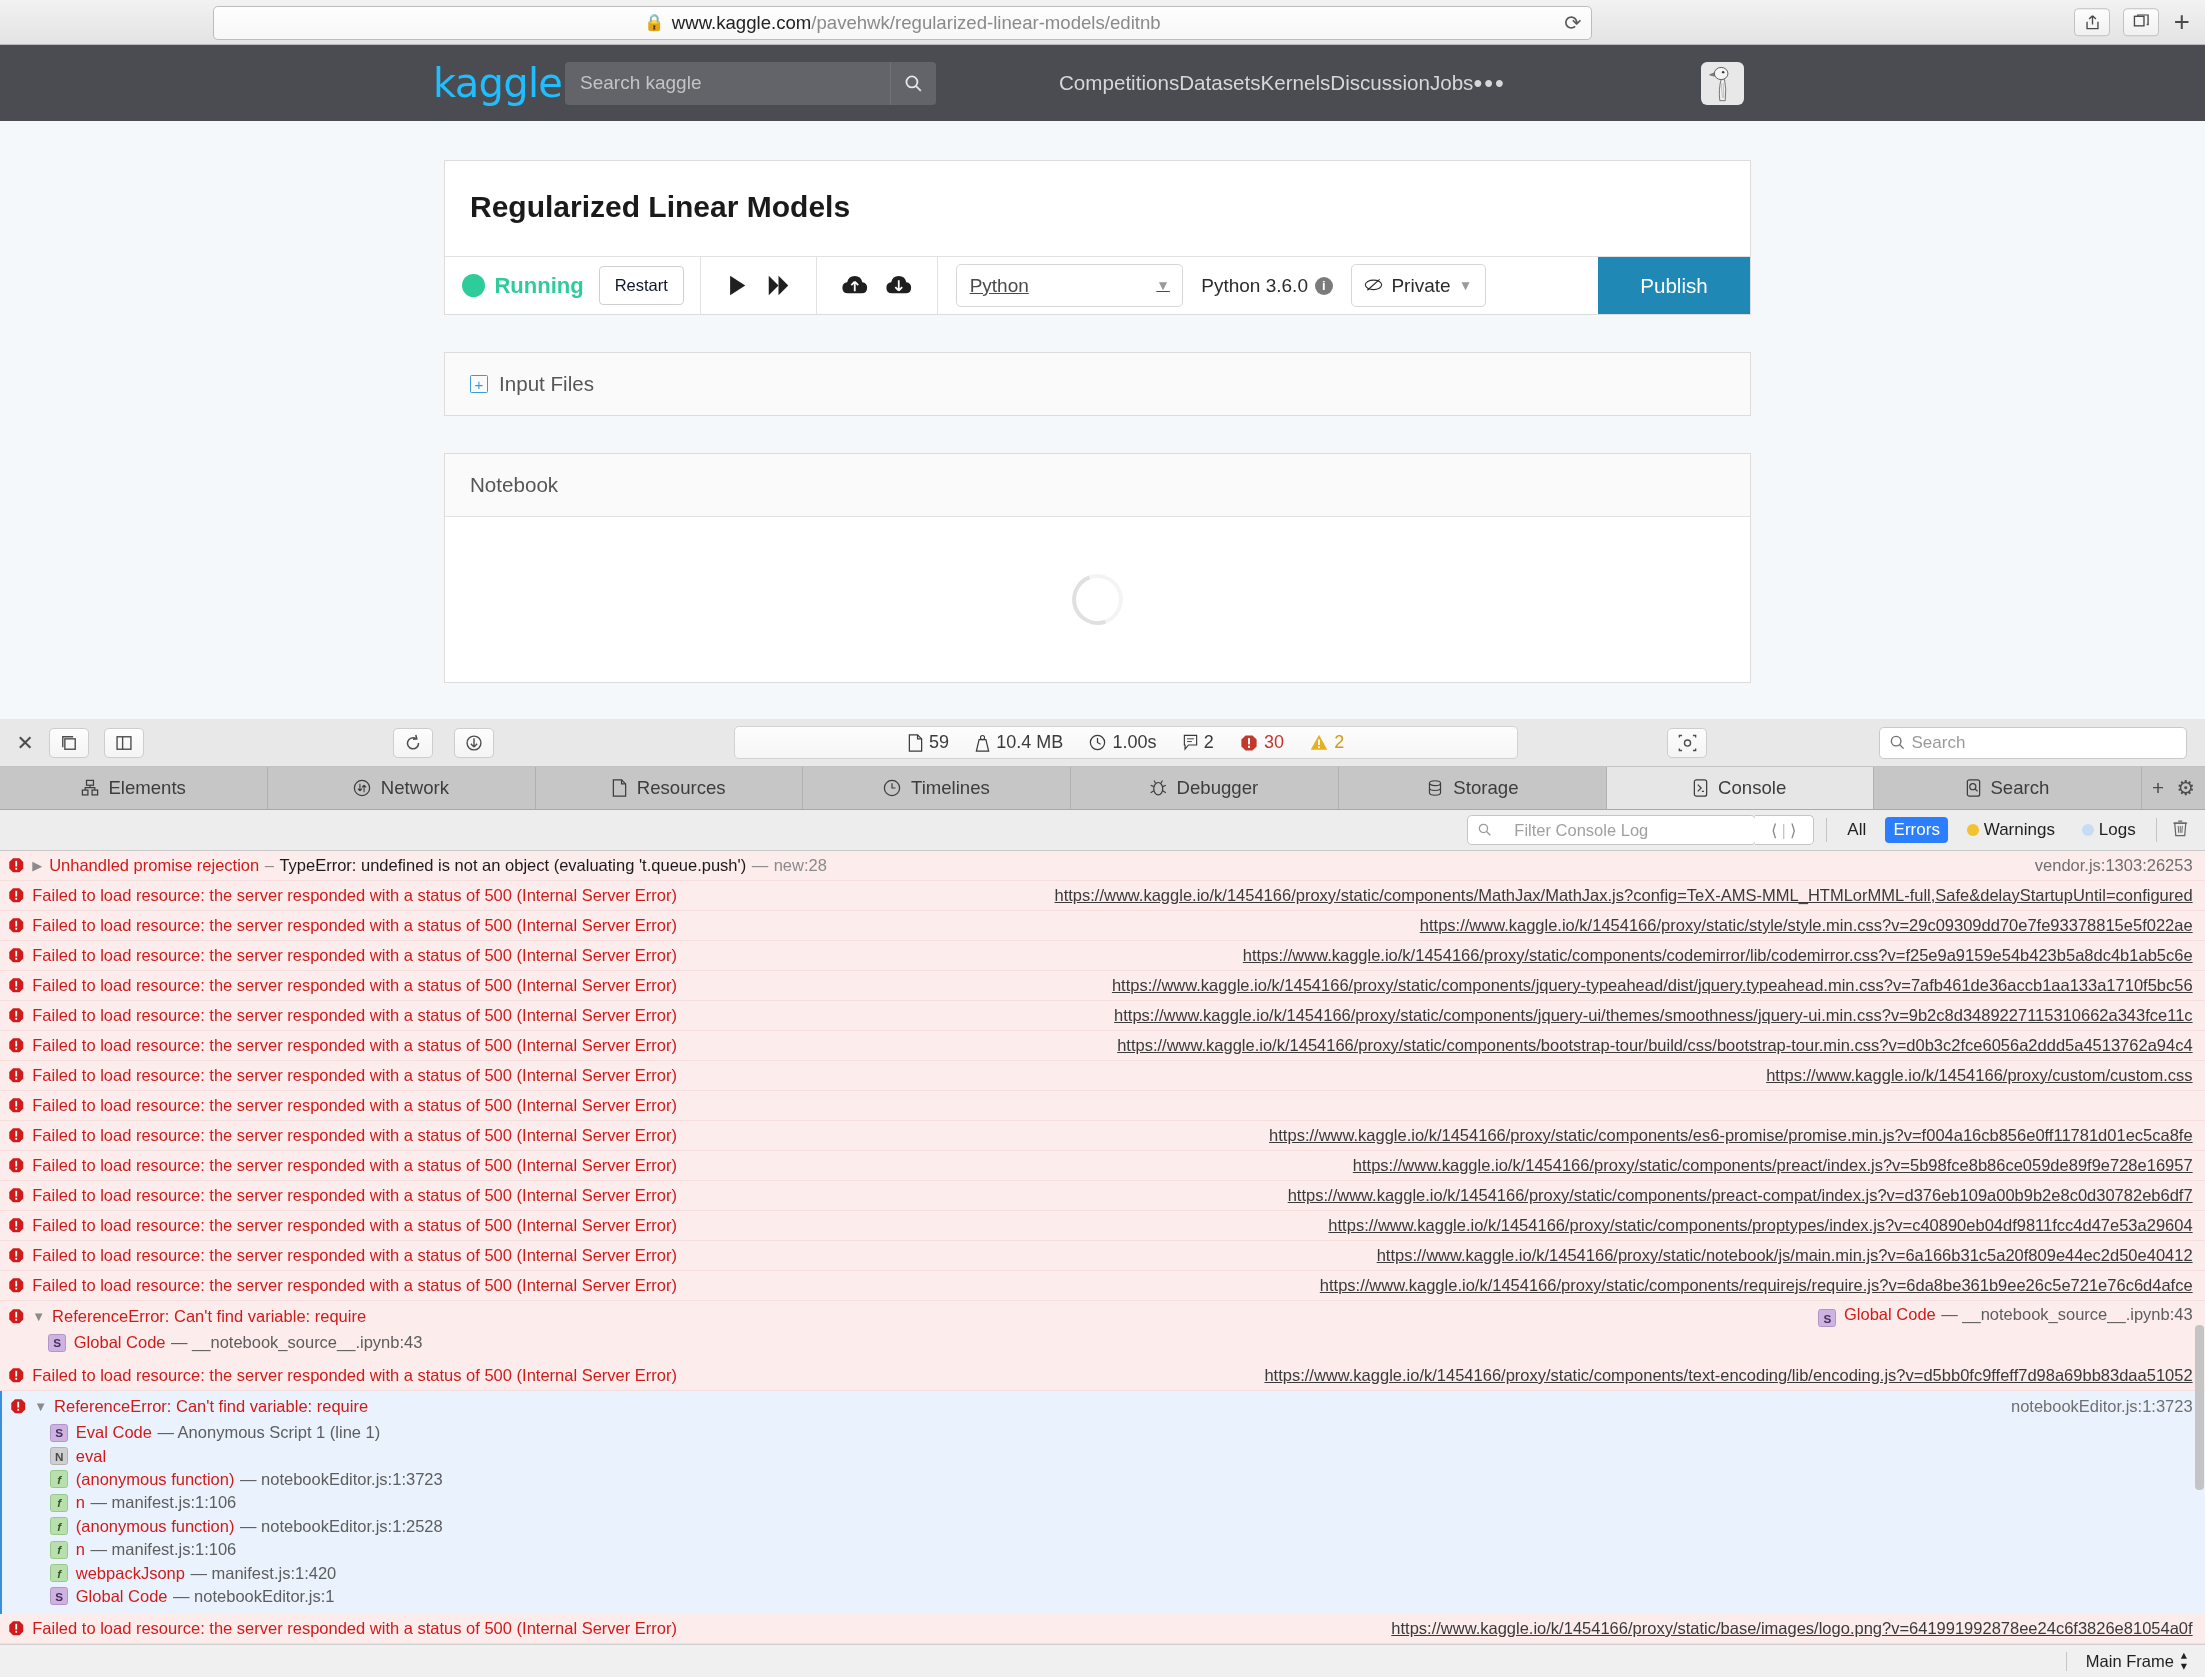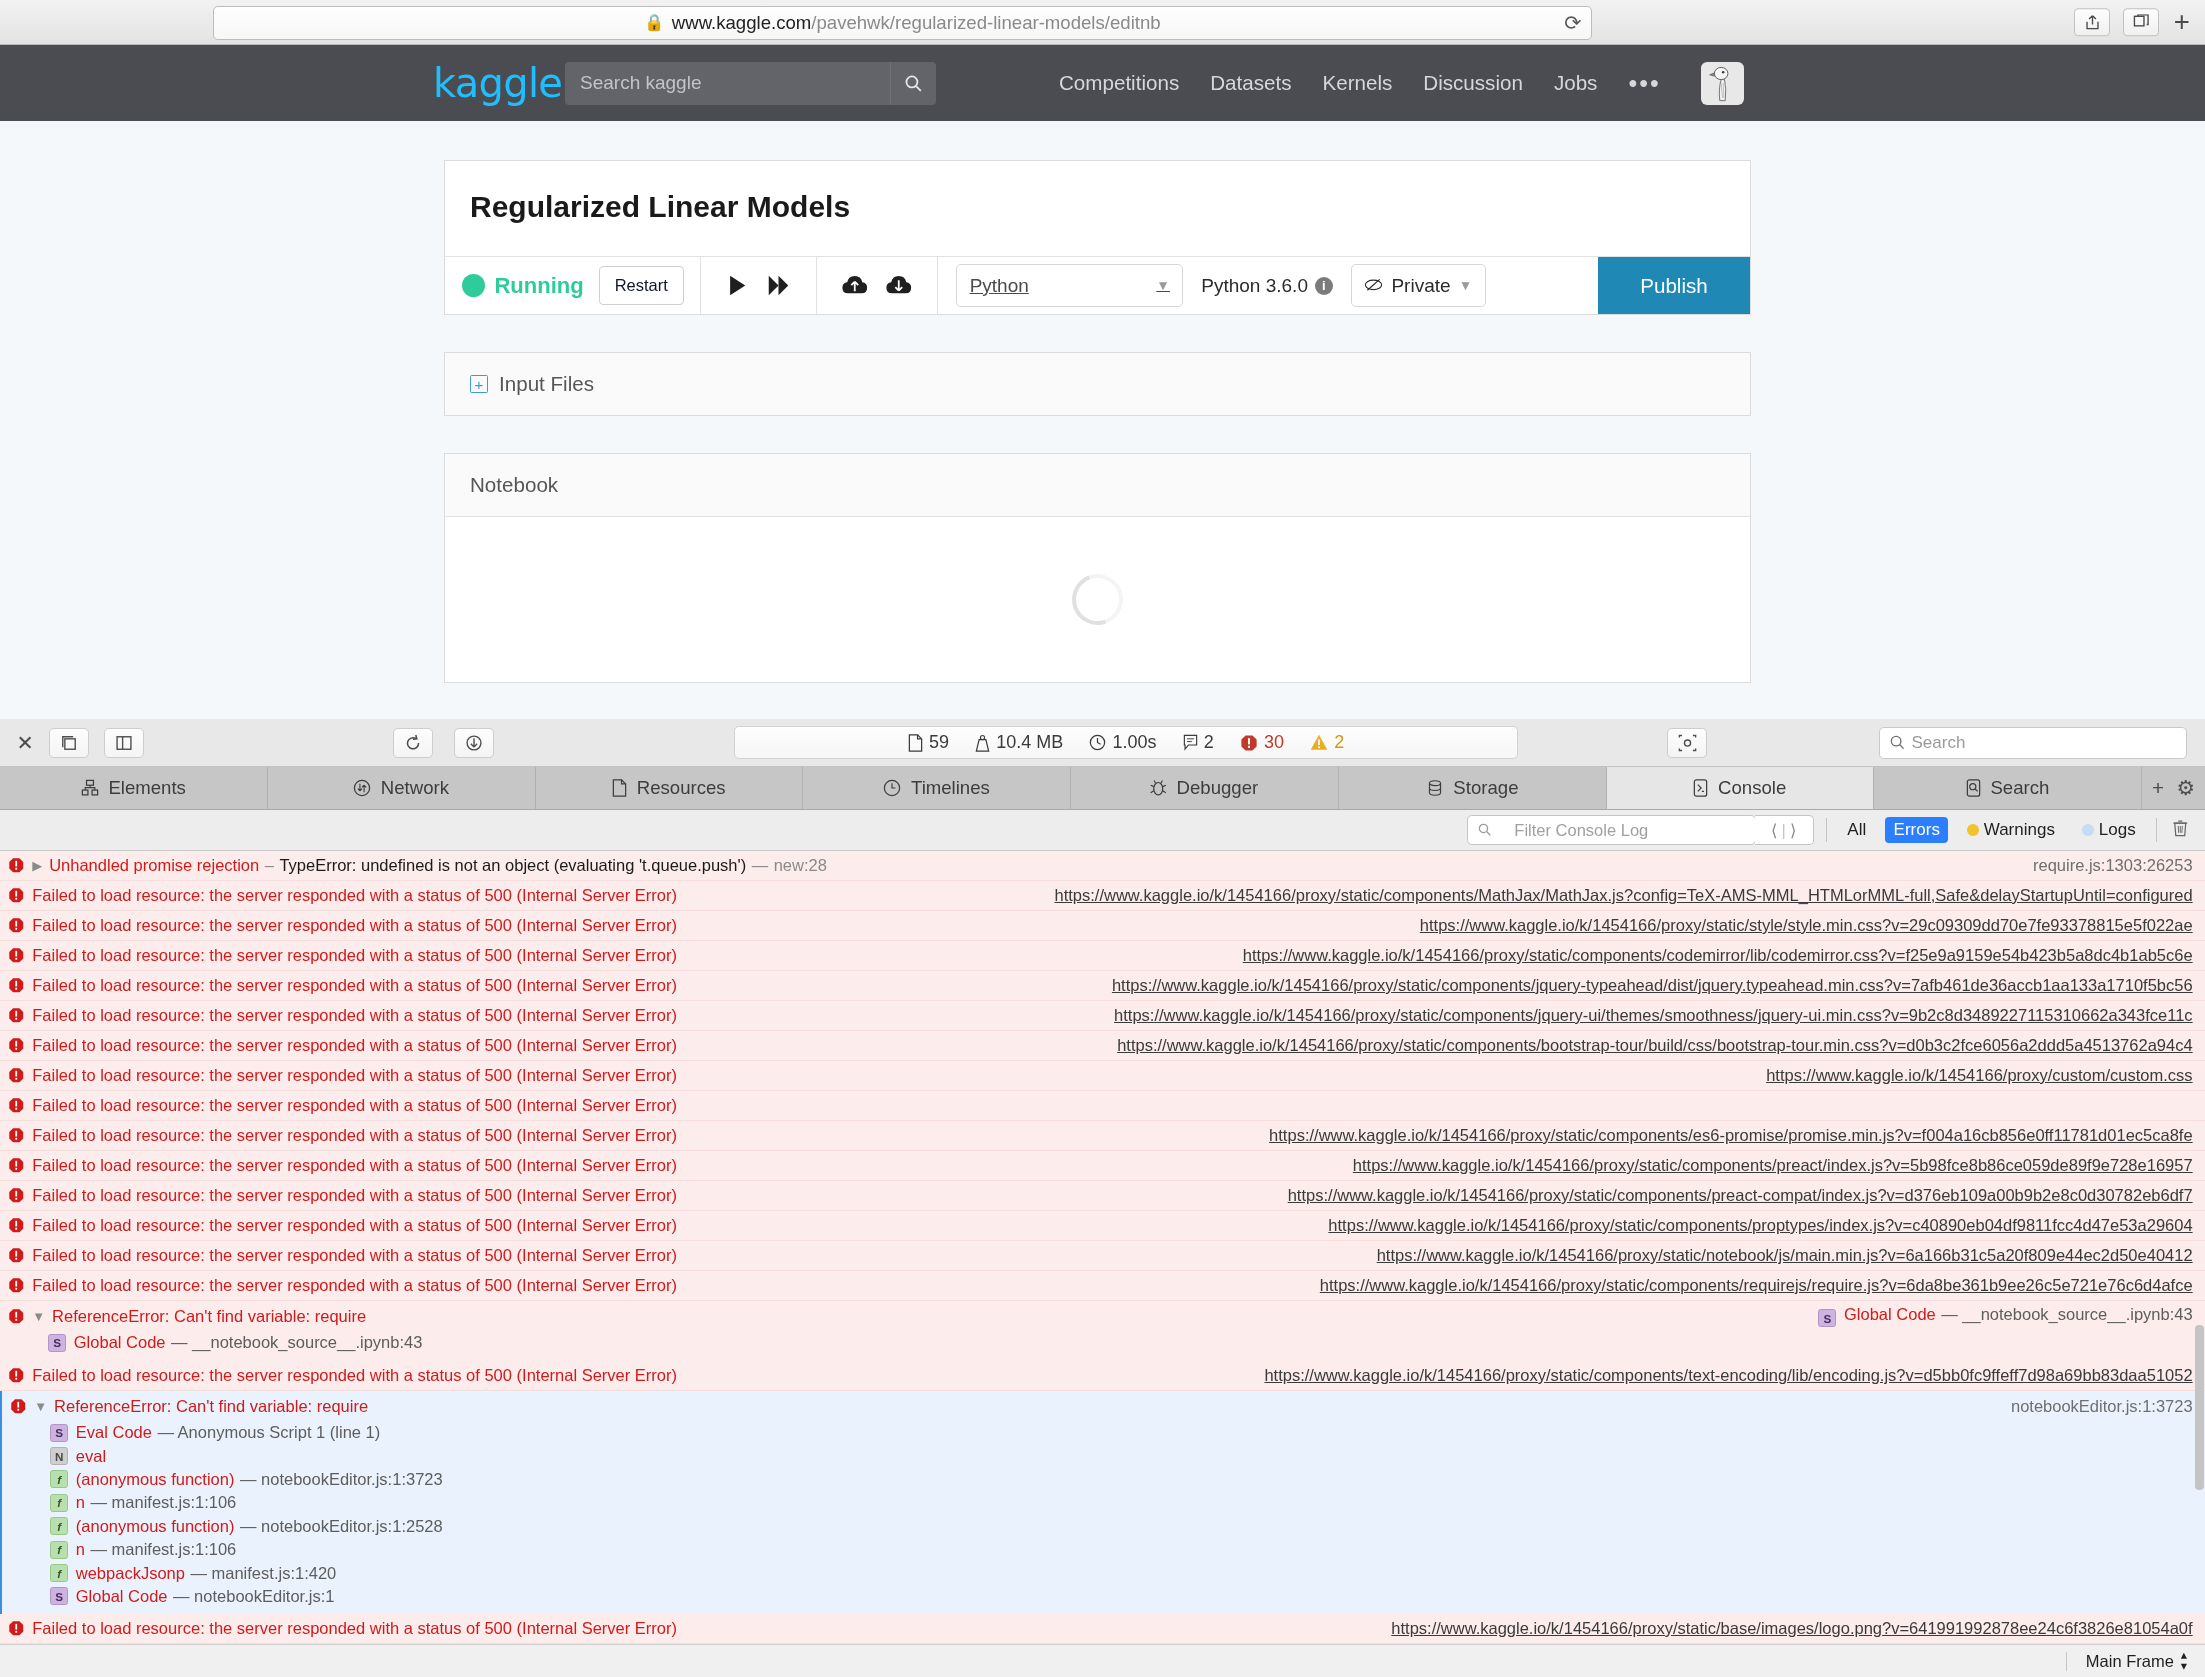--- a/index.html
+++ b/index.html
@@ -63,21 +63,21 @@
   .kaggle-search .ph{
     flex:1; padding-left:15px; font-size:19px; color:#c3c4c6;
   }
   .kaggle-search .sep{ width:0.7px; height:43px; background:#6f7176; }
   .kaggle-search .mag{
     width:45px; display:flex; align-items:center; justify-content:center;
     color:#e6e7e8; font-size:20.6px;
   }
   .kaggle-nav{
     position:absolute; left:1059px;
-    display:flex; align-items:center; gap:31px;
+    display:flex; align-items:center; 
   }
   .kaggle-nav a{
     font-size:20.6px; color:#d6d7d9; text-decoration:none; white-space:nowrap;
   }
   .kaggle-nav .dots{ font-size:25px; color:#d6d7d9; letter-spacing:2.1px; }
   .avatar{
     position:absolute; left:1701px; width:43px; height:43px;
     border-radius:6.2px; background:#e8e8e8;
     display:flex; align-items:center; justify-content:center;
     overflow:hidden;
@@ -641,21 +641,21 @@
             <rect x="11.6" y="6" width="2.8" height="9" fill="#fff"></rect>
             <rect x="11.6" y="17" width="2.8" height="3" fill="#fff"></rect>
           </svg>
         </span>
         <span class="tri">▶</span>
         <span class="msg">Unhandled promise rejection</span>
         <span class="msg-grey" style="margin:0 5.5px">–</span>
         <span class="msg-dark">TypeError: undefined is not an object (evaluating 't.queue.push')</span>
         <span class="msg-grey" style="margin:0 5.5px">—</span>
         <span class="msg-grey">new:28</span>
-        <span class="rhs plain">require.js:1303:26253</span>
+        <span class="rhs plain">vendor.js:1303:26253</span>
       </div>
       <div class="crow err">
         <span class="err-icon">
           <svg width="16.5" height="16.5" viewBox="0 0 26 26">
             <path d="M8 2 L18 2 L24 8 L24 18 L18 24 L8 24 L2 18 L2 8 Z" fill="#d11a1a"></path>
             <rect x="11.6" y="6" width="2.8" height="9" fill="#fff"></rect>
             <rect x="11.6" y="17" width="2.8" height="3" fill="#fff"></rect>
           </svg>
         </span>
         <span class="msg">Failed to load resource: the server responded with a status of 500 (Internal Server Error)</span>

